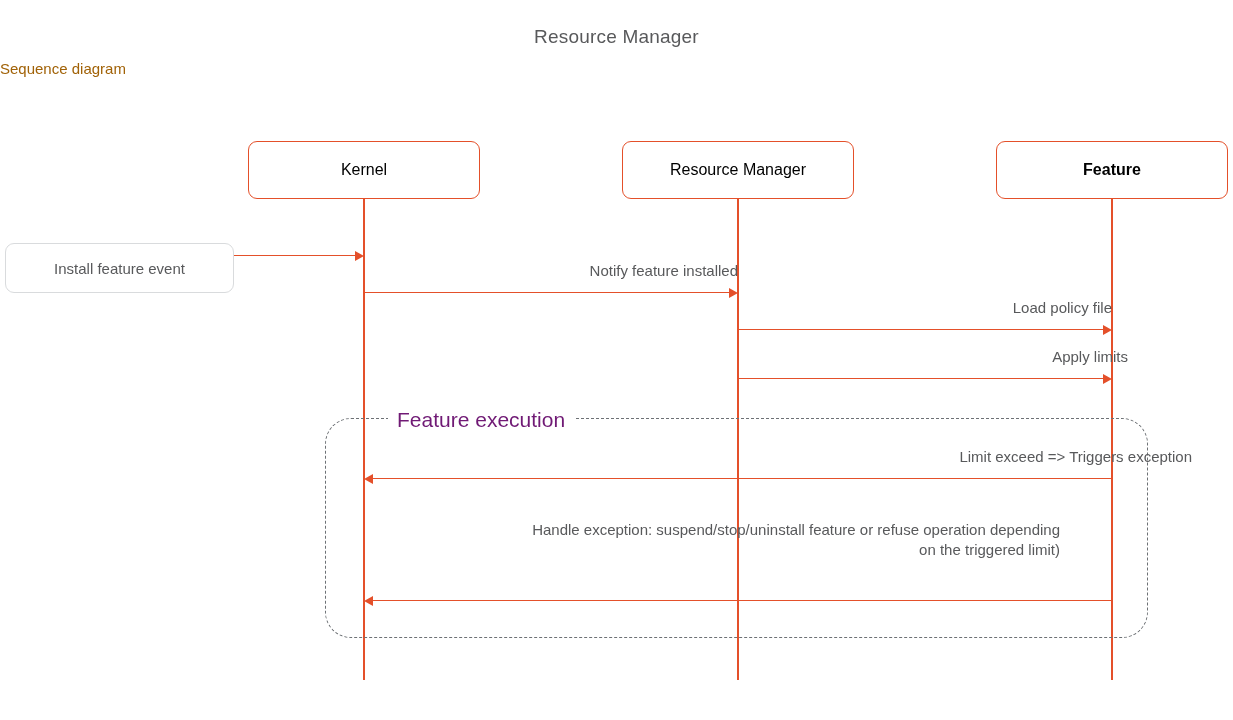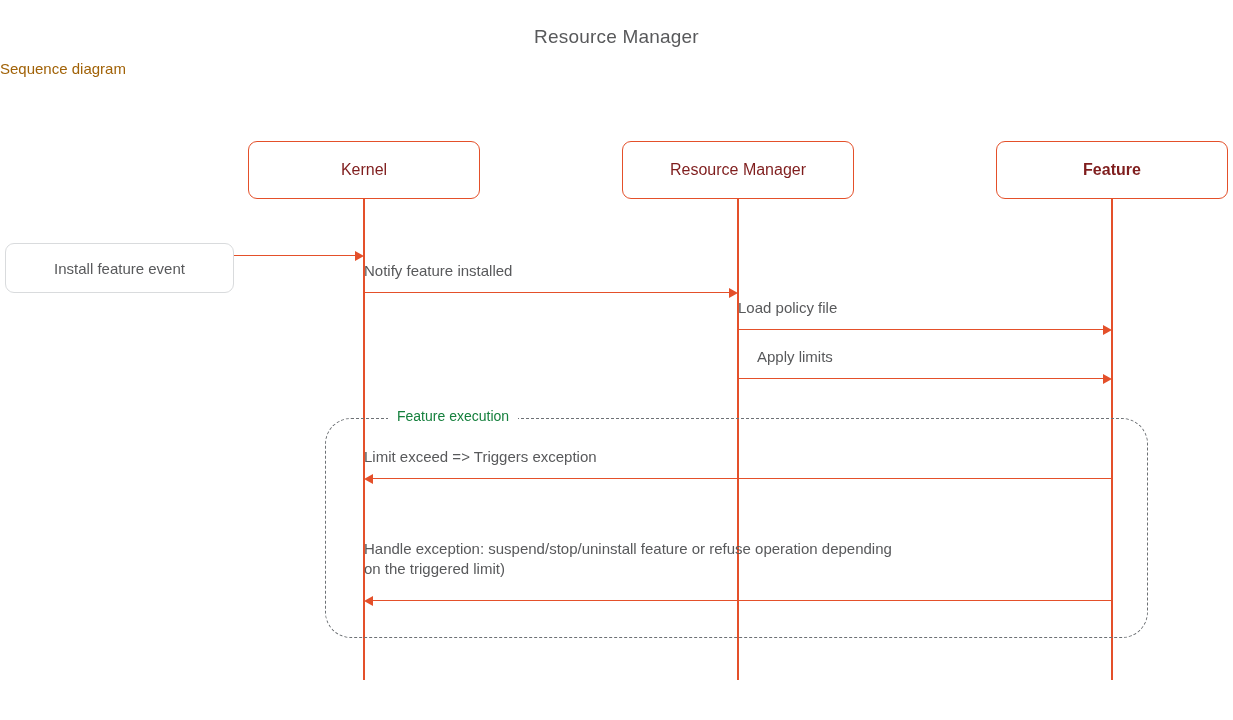--- a/index.html
+++ b/index.html
@@ -41,21 +41,21 @@
     position: absolute;
     box-sizing: border-box;
     height: 58px;
     border: 1.4px solid #e4502a;
     border-radius: 9px;
     background: #ffffff;
     display: flex;
     align-items: center;
     justify-content: center;
     font-size: 16px;
-    color: #7f1d1d;
+    color: #000000;
   }
 
   
   .lifeline {
     position: absolute;
     width: 1.4px;
     background: #e4502a;
   }
 
   
@@ -87,39 +87,39 @@
     border-bottom: 5px solid transparent;
   }
   .arrow-head.right {
     border-left: 9px solid #e4502a;
   }
   .arrow-head.left {
     border-right: 9px solid #e4502a;
   }
   .msg-label {
     position: absolute;
-    text-align: left;
+    text-align: right;
     font-size: 15px;
     color: #58595b;
     line-height: 1.35;
     white-space: pre-line;
   }
 
   
   .fragment {
     position: absolute;
     box-sizing: border-box;
     border: 1.2px dashed #6d7175;
     border-radius: 26px;
     background: transparent;
   }
   .fragment-label {
     position: absolute;
-    font-size: 14px;
-    color: #15803d;
+    font-size: 21px;
+    color: #701a75;
     background: #ffffff;
     padding: 0 9px;
   }
 </style>
 </head>
 <body>
 
 <div id="canvas">
 
   <div class="diagram-title">Resource Manager</div>
@@ -146,29 +146,29 @@
   <div class="arrow-head right" style="left:355px; top:251px;"></div>
 
   <div class="msg-label" style="left:364px; top:261px; width:374px;">Notify feature installed</div>
   <div class="msg-line" style="left:364px; top:292px; width:365px;"></div>
   <div class="arrow-head right" style="left:729px; top:288px;"></div>
 
   <div class="msg-label" style="left:738px; top:298px; width:374px;">Load policy file</div>
   <div class="msg-line" style="left:738px; top:329px; width:365px;"></div>
   <div class="arrow-head right" style="left:1103px; top:325px;"></div>
 
-  <div class="msg-label" style="left:738px; top:347px; width:390px;margin-left:19px;">Apply limits</div>
+  <div class="msg-label" style="left:738px; top:347px; width:390px;">Apply limits</div>
   <div class="msg-line" style="left:738px; top:378px; width:365px;"></div>
   <div class="arrow-head right" style="left:1103px; top:374px;"></div>
 
   <div class="fragment" style="left:325px; top:418px; width:823px; height:220px;"></div>
   <div class="fragment-label" style="left:388px; top:408px;">Feature execution</div>
 
   <div class="msg-label" style="left:364px; top:447px; width:828px;">Limit exceed =&gt; Triggers exception</div>
   <div class="msg-line" style="left:373px; top:478px; width:739px;"></div>
   <div class="arrow-head left" style="left:364px; top:474px;"></div>
 
-  <div class="msg-label" style="left:364px; top:539px; width:696px;">Handle exception: suspend/stop/uninstall feature or refuse operation depending
+  <div class="msg-label" style="left:364px; top:520px; width:696px;">Handle exception: suspend/stop/uninstall feature or refuse operation depending
 on the triggered limit)</div>
   <div class="msg-line" style="left:373px; top:600px; width:739px;"></div>
   <div class="arrow-head left" style="left:364px; top:596px;"></div>
 
 </div>
 
 </body></html>

